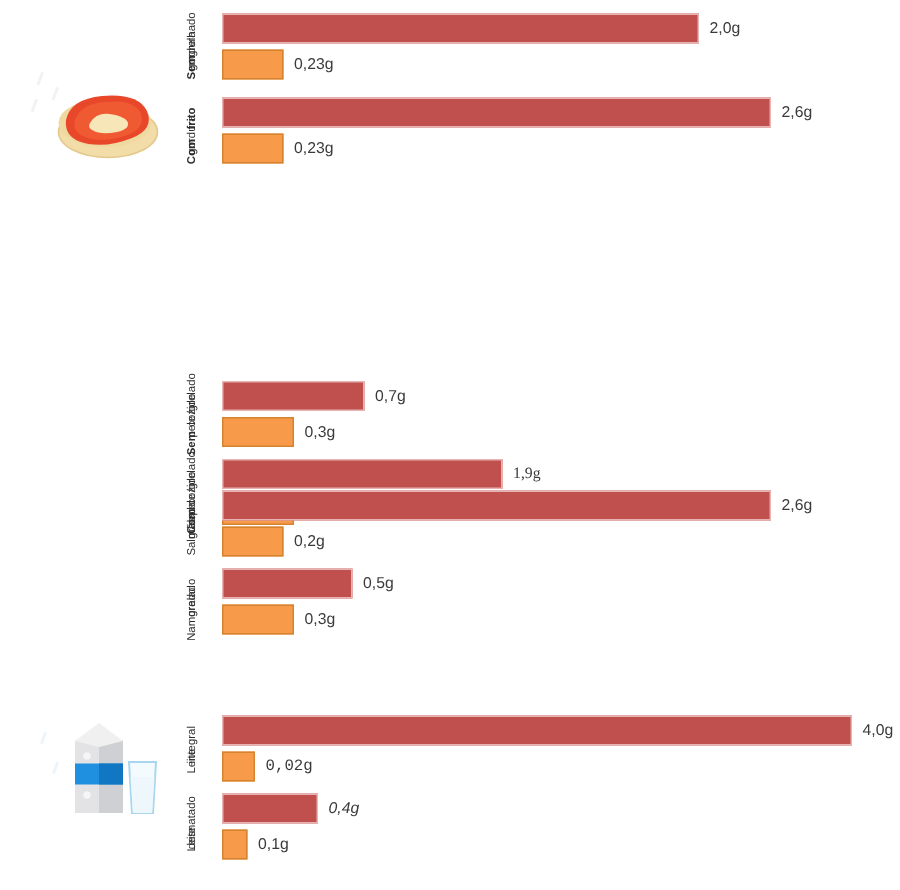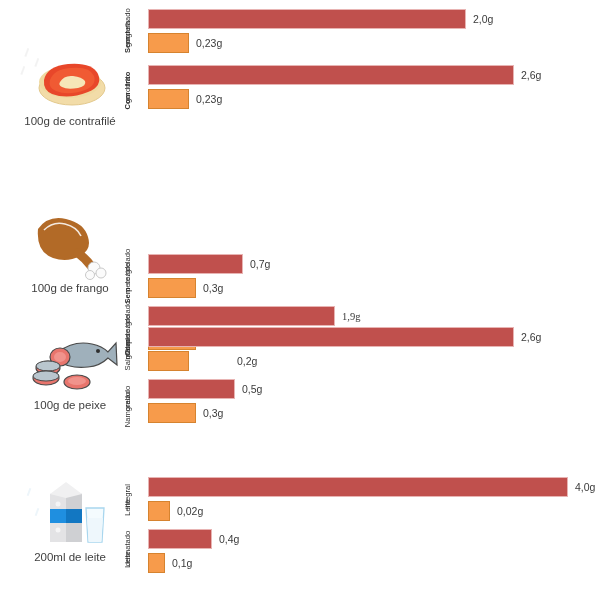--- a/index.html
+++ b/index.html
@@ -150,21 +150,20 @@
         <ellipse cx="50" cy="40" rx="31" ry="16" fill="#efd9a0"></ellipse>
         <path d="M24 38 q3 -14 24 -16 q24 -2 30 10 q5 12 -10 18 q-20 8 -36 2 q-9 -4 -8 -14 z" fill="#e8472a"></path>
         <path d="M30 38 q4 -11 20 -12 q20 -2 24 8 q3 9 -9 14 q-17 6 -29 1 q-8 -3 -6 -11 z" fill="#f05a33"></path>
         <path d="M40 40 q4 -7 13 -6 q9 1 12 5 q2 5 -7 7 q-11 2 -16 -1 q-4 -2 -2 -5 z" fill="#f6e6b8"></path>
         <g fill="#f0f0f0" opacity="0.8">
           <rect x="6" y="6" width="2" height="9" transform="rotate(20 7 10)"></rect>
           <rect x="16" y="16" width="2" height="9" transform="rotate(20 17 20)"></rect>
           <rect x="2" y="24" width="2" height="9" transform="rotate(20 3 28)"></rect>
         </g>
       </svg>
-      <div class="group-caption">100g de contrafilé</div>
     </div>
 
     <div class="rows" style="top:6px;">
 
       <div class="row">
         <div class="row-label">
           <div class="vert">
             <div class="vert-col bold">
                 <span>Sem</span>
               </div>
@@ -211,32 +210,20 @@
           <div class="bar-line bottom">
             <div class="bar orange" style="width: 41px;"></div>
             <div class="bar-value" style="left: 48px;">0,23g</div>
           </div>
         </div>
       </div>
     </div>
   </div>
 
   <div class="group" style="top:205px;height:110px;">
-    <div class="group-media" style="top:4px;">
-      <svg class="group-icon" viewBox="0 0 100 72">
-        <path d="M18 20 q10 -14 28 -10 q18 4 22 18 q4 13 -8 19 q-13 7 -27 2 q-17 -6 -15 -29 z" fill="#b26a27"></path>
-        <path d="M24 22 q8 -10 22 -7 q13 3 17 13 q-12 -6 -24 -5 q-11 1 -15 -1 z" fill="#c4low" opacity="0"></path>
-        <path d="M24 21 q9 -9 21 -6 q12 3 16 12" fill="none" stroke="#ffffff" stroke-width="1.6" opacity="0.85"></path>
-        <path d="M58 44 q8 6 13 13" stroke="#b26a27" stroke-width="9" fill="none" stroke-linecap="round"></path>
-        <circle cx="74" cy="59" r="6" fill="#fbfbfb" stroke="#c9c9c9" stroke-width="1"></circle>
-        <circle cx="81" cy="64" r="5" fill="#fbfbfb" stroke="#c9c9c9" stroke-width="1"></circle>
-        <circle cx="70" cy="66" r="4.5" fill="#fbfbfb" stroke="#c9c9c9" stroke-width="1"></circle>
-      </svg>
-      <div class="group-caption">100g de frango</div>
-    </div>
 
     <div class="rows" style="top:4px;margin-top:42px;">
       <div class="row tight">
         <div class="row-label">
           <div class="vert">
             <div class="vert-col bold">
                 <span>Sem</span>
               </div>
             <div class="vert-col">
                 <span>pele</span>
@@ -285,56 +272,41 @@
           <div class="bar-line bottom">
             <div class="bar orange" style="width: 48px;"></div>
             <div class="bar-value" style="left: 55px;">0,3g</div>
           </div>
         </div>
       </div>
     </div>
   </div>
 
   <div class="group" style="top:320px;height:115px;">
-    <div class="group-media" style="top:6px;">
-      <svg class="group-icon" viewBox="0 0 100 72">
-        <path d="M38 26 q16 -12 34 -8 q10 2 16 8 l8 -9 l1 22 l-9 -7 q-8 8 -20 9 q-18 2 -30 -6 z" fill="#9fb0bb" stroke="#4a4a4a" stroke-width="1.2"></path>
-        <circle cx="78" cy="25" r="2" fill="#2f2f2f"></circle>
-        <ellipse cx="40" cy="31" rx="10" ry="9" fill="#e8756d" stroke="#4a4a4a" stroke-width="1.2"></ellipse>
-        <ellipse cx="40" cy="31" rx="6" ry="5" fill="#f0938c"></ellipse>
-        <ellipse cx="28" cy="42" rx="12" ry="7" fill="#e8756d" stroke="#4a4a4a" stroke-width="1.2"></ellipse>
-        <ellipse cx="28" cy="40" rx="12" ry="5" fill="#b9c6ce" stroke="#4a4a4a" stroke-width="1"></ellipse>
-        <ellipse cx="26" cy="52" rx="13" ry="7" fill="#e8756d" stroke="#4a4a4a" stroke-width="1.2"></ellipse>
-        <ellipse cx="26" cy="50" rx="13" ry="5" fill="#b9c6ce" stroke="#4a4a4a" stroke-width="1"></ellipse>
-        <ellipse cx="57" cy="56" rx="13" ry="7" fill="#e8756d" stroke="#4a4a4a" stroke-width="1.2"></ellipse>
-        <ellipse cx="57" cy="55" rx="9" ry="4" fill="#f0938c"></ellipse>
-      </svg>
-      <div class="group-caption">100g de peixe</div>
-    </div>
 
     <div class="rows" style="top:4px;">
       <div class="row tight">
         <div class="row-label">
           <div class="vert">
             <div class="vert-col">
                 <span>Salmão</span>
               </div>
             <div class="vert-col">
                 <span>grelado</span>
               </div>
           </div>
         </div>
         <div class="bars">
           <div class="bar-line top">
             <div class="bar red" style="width: 366px;"></div>
             <div class="bar-value" style="left: 373px;">2,6g</div>
           </div>
           <div class="bar-line bottom">
             <div class="bar orange" style="width: 41px;"></div>
-            <div class="bar-value" style="left: 48px; margin-left: 41px;">0,2g</div>
+            <div class="bar-value" style="left: 48px;">0,2g</div>
           </div>
         </div>
       </div>
       <div class="row tight">
         <div class="row-label">
           <div class="vert">
             <div class="vert-col">
                 <span>Namorado</span>
               </div>
             <div class="vert-col">
@@ -366,21 +338,20 @@
         <rect x="46" y="31" width="16" height="14" fill="#1277c2"></rect>
         <circle cx="38" cy="26" r="2.5" fill="#f5f5f6"></circle>
         <circle cx="38" cy="52" r="2.5" fill="#f5f5f6"></circle>
         <path d="M66 30 h18 l-2 34 h-14 z" fill="#f4fbfe" stroke="#a8d6ee" stroke-width="1.3"></path>
         <path d="M67 40 h16 l-1.6 24 h-12.8 z" fill="#eef7fc"></path>
         <g fill="#eaf4fa" opacity="0.85">
           <rect x="8" y="10" width="2" height="8" transform="rotate(20 9 14)"></rect>
           <rect x="16" y="30" width="2" height="8" transform="rotate(20 17 34)"></rect>
         </g>
       </svg>
-      <div class="group-caption">200ml de leite</div>
     </div>
 
     <div class="rows" style="top:4px;">
       <div class="row tight">
         <div class="row-label">
           <div class="vert">
             <div class="vert-col">
                 <span>Leite</span>
               </div>
             <div class="vert-col">
@@ -388,39 +359,39 @@
               </div>
           </div>
         </div>
         <div class="bars">
           <div class="bar-line top">
             <div class="bar red" style="width: 420px;"></div>
             <div class="bar-value" style="left: 427px;">4,0g</div>
           </div>
           <div class="bar-line bottom">
             <div class="bar orange" style="width: 22px;"></div>
-            <div class="bar-value" style="left: 29px;">0,02g</div>
+            <div class="bar-value" style="left: 29px; font-family: Liberation Mono, monospace;">0,02g</div>
           </div>
         </div>
       </div>
       <div class="row tight">
         <div class="row-label">
           <div class="vert">
             <div class="vert-col">
                 <span>Leite</span>
               </div>
             <div class="vert-col">
                 <span>desnatado</span>
               </div>
           </div>
         </div>
         <div class="bars">
           <div class="bar-line top">
             <div class="bar red" style="width: 64px;"></div>
-            <div class="bar-value" style="left: 71px;">0,4g</div>
+            <div class="bar-value" style="left: 71px; font-style: italic;">0,4g</div>
           </div>
           <div class="bar-line bottom">
             <div class="bar orange" style="width: 17px;"></div>
             <div class="bar-value" style="left: 24px;">0,1g</div>
           </div>
         </div>
       </div>
     </div>
   </div>
 

